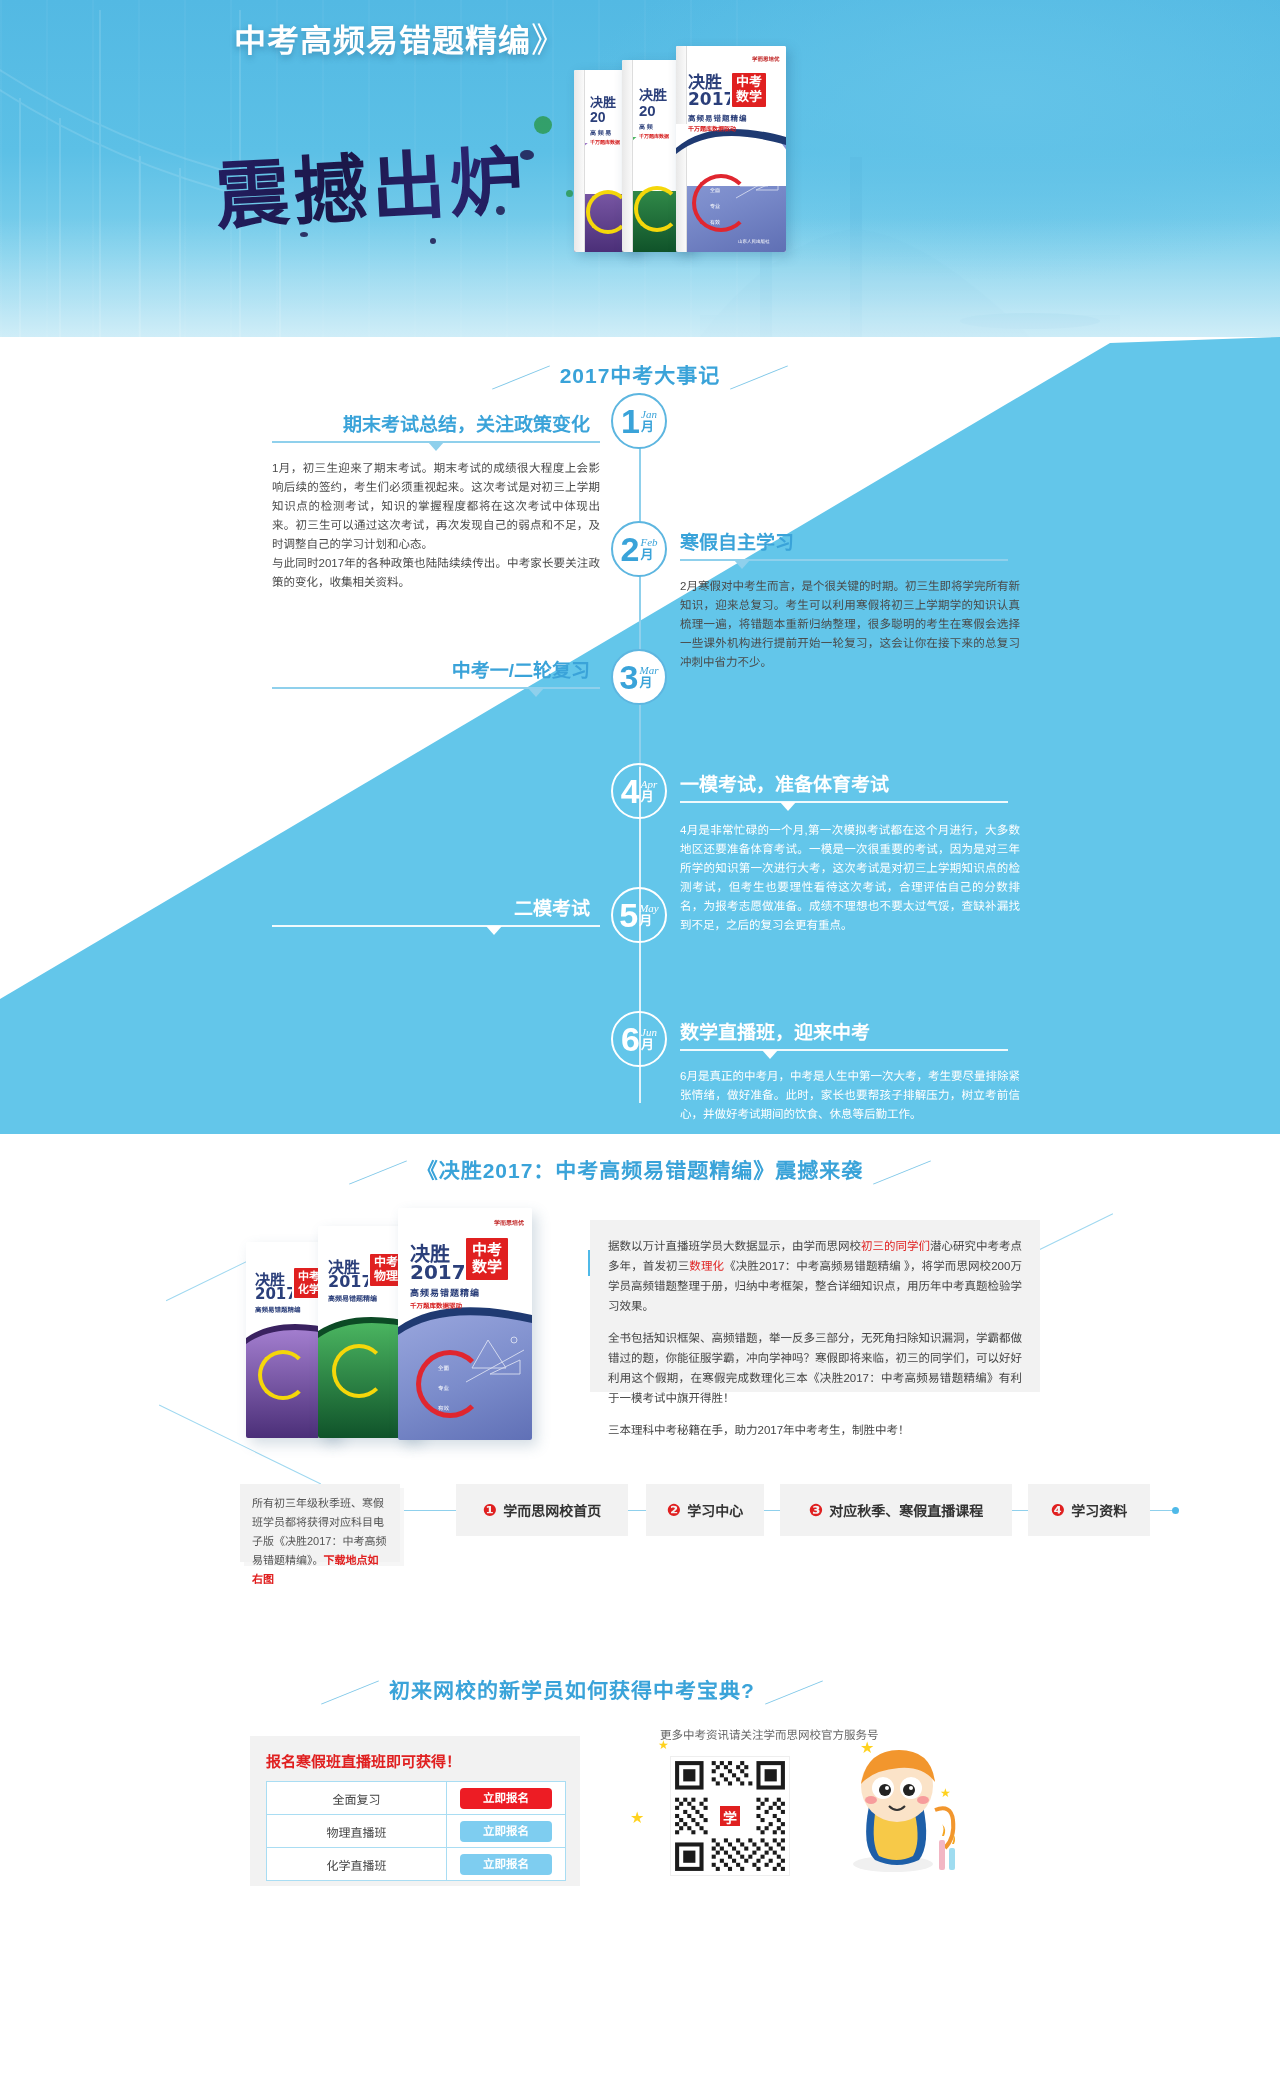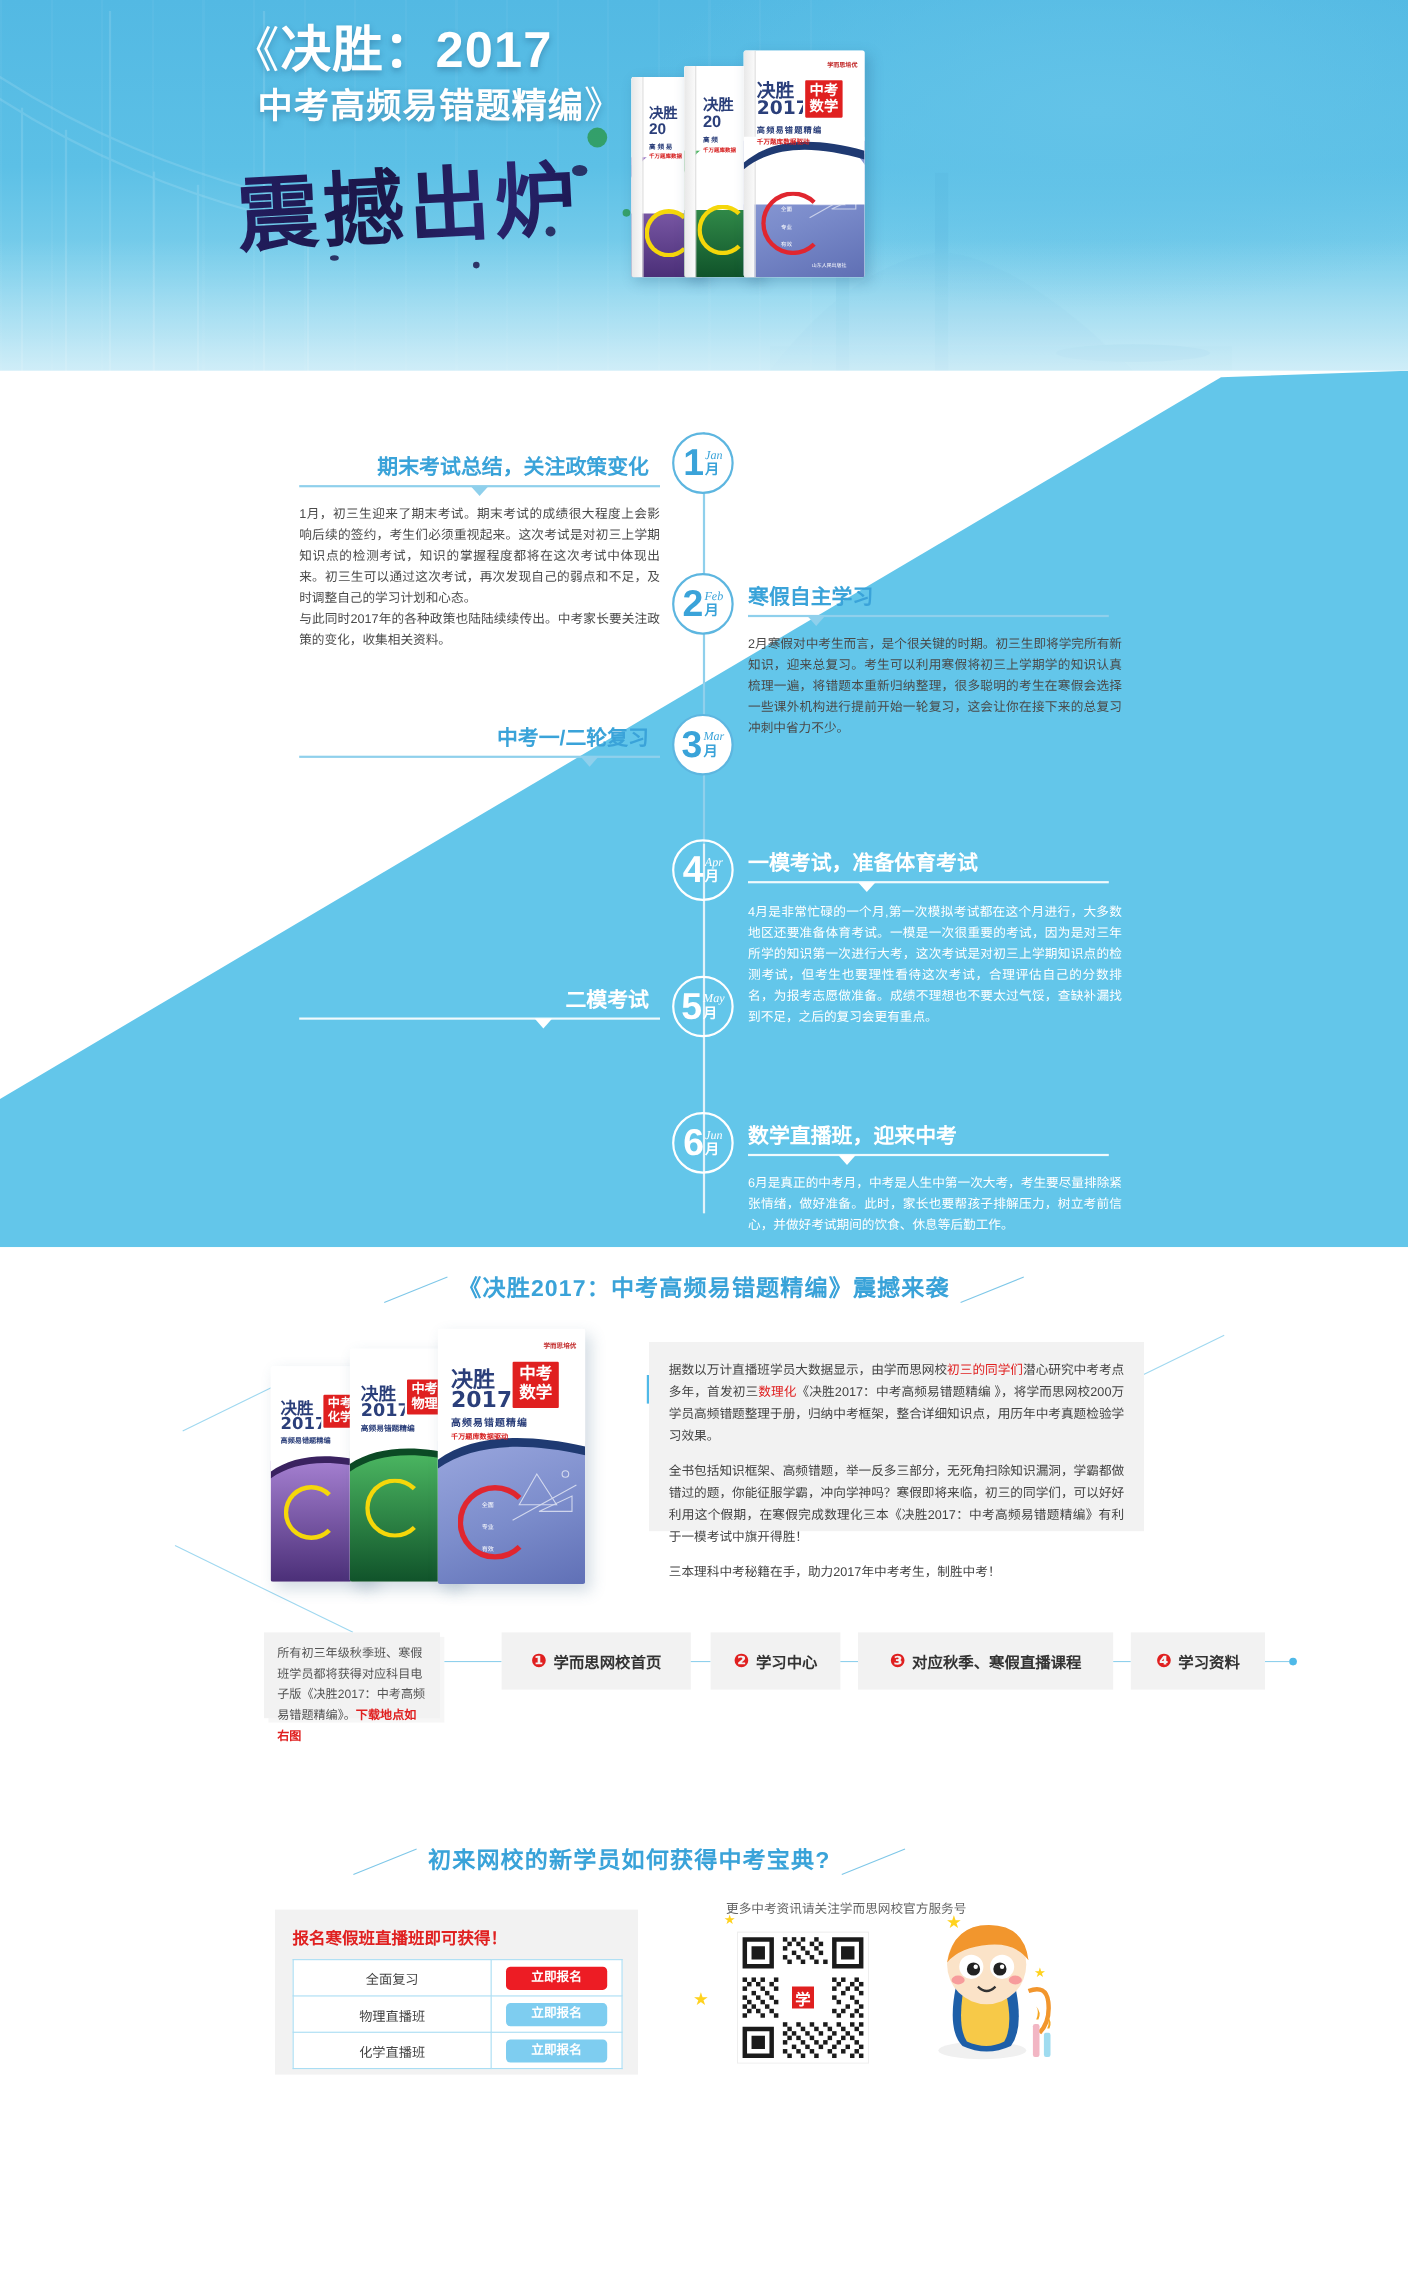--- a/index.html
+++ b/index.html
@@ -182,21 +182,20 @@
       <path d="M60 200 L60 40 L72 40 L72 200 Z"></path>
       <path d="M150 200 L150 20 L162 20 L162 200 Z"></path>
       <path d="M0 200 C 60 120, 120 95, 156 92 C 200 95, 260 130, 330 200 Z" opacity="0.35"></path>
       <rect x="0" y="178" width="420" height="22" opacity="0.3"></rect>
       <ellipse cx="330" cy="184" rx="70" ry="8"></ellipse>
     </g>
   </svg>
   <div class="city"></div>
 
   <div class="banner-title">
-    <div class="bt-line1"><span class="brk">《</span><span>决胜：2017</span></div>
     <div class="bt-line2"><span>中考高频易错题精编</span><span class="brk">》</span></div>
   </div>
 
   <div class="brush">震撼出炉</div>
   <div class="splat" style="left:520px;top:150px;width:14px;height:10px;"></div>
   <div class="splat" style="left:496px;top:206px;width:9px;height:9px;"></div>
   <div class="splat" style="left:430px;top:238px;width:6px;height:6px;"></div>
   <div class="splat" style="left:300px;top:232px;width:8px;height:5px;"></div>
   <div class="splat" style="left:566px;top:190px;width:7px;height:7px;background:#2d9a55;"></div>
   <div class="splat" style="left:534px;top:116px;width:18px;height:18px;background:#2d9a55;border-radius:50%;"></div>
@@ -257,20 +256,23 @@
       <div style="position:absolute;left:34px;top:156px;font-size:5px;color:#fff;">专业</div>
       <div style="position:absolute;left:34px;top:172px;font-size:5px;color:#fff;">有效</div>
       <div style="position:absolute;left:62px;top:192px;font-size:4.5px;color:#fff;">山东人民出版社</div>
     </div>
   </div>
 </div>
 
 <div class="timeline-sec">
   <div class="diag-blue"></div>
 
+  <div class="sec-title">
+    <span class="slash"></span><span>2017中考大事记</span><span class="slash"></span>
+  </div>
 
   <div class="axis"></div>
   <div class="axis w" style="top:430px;height:336px;"></div>
 
   <div class="node" style="left:611px;top:56px;">
     <span class="num">1</span>
     <span class="mm">
         <span class="en">Jan</span>
         <span class="yue">月</span>
       </span>

